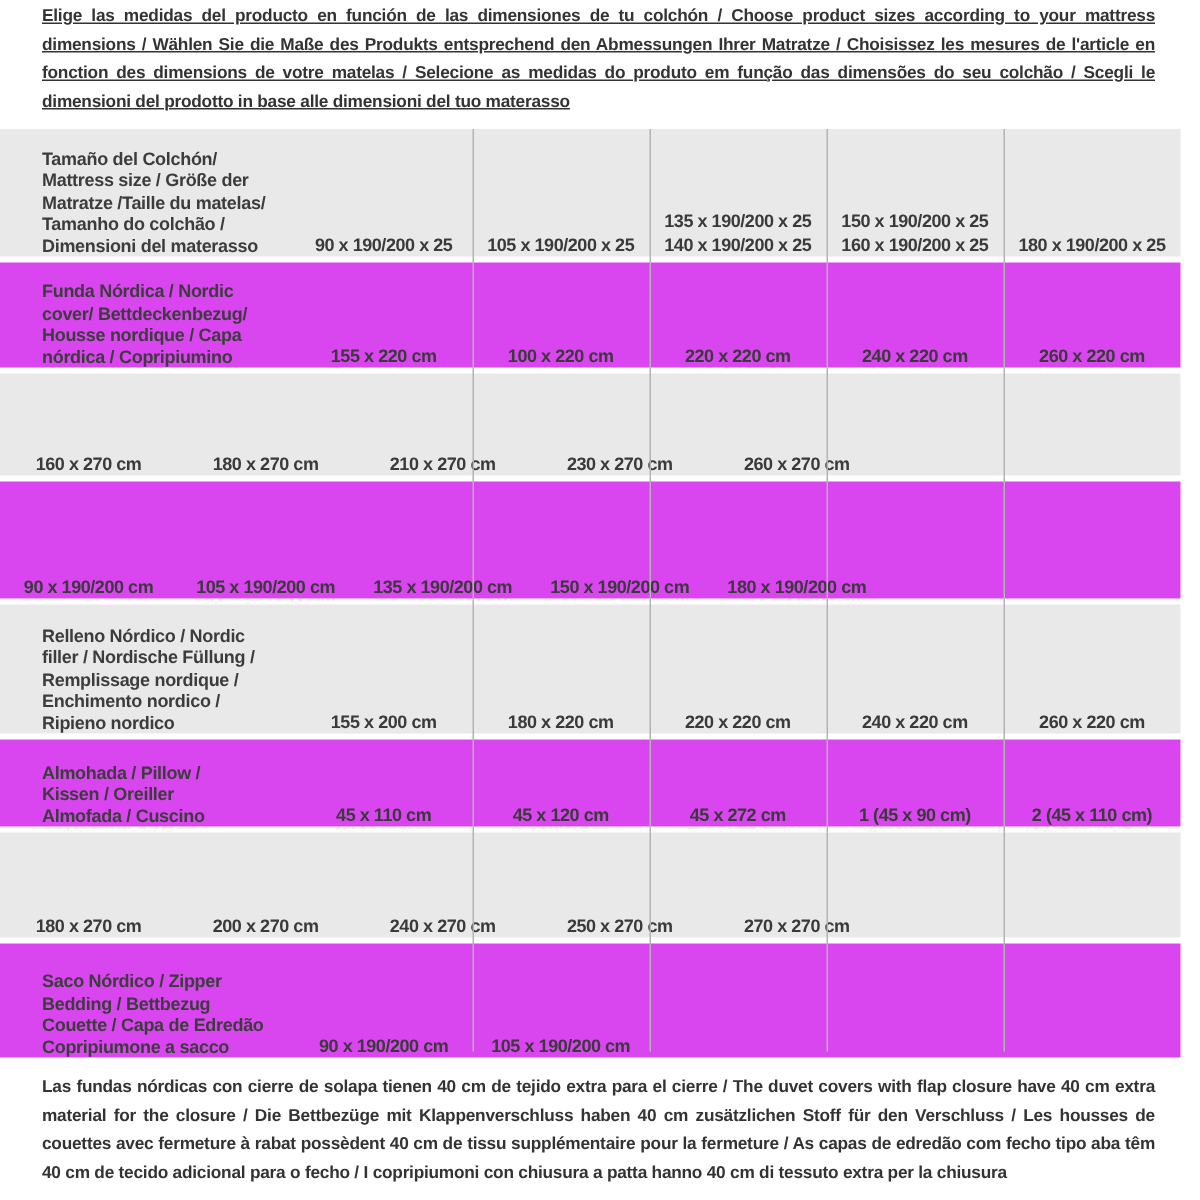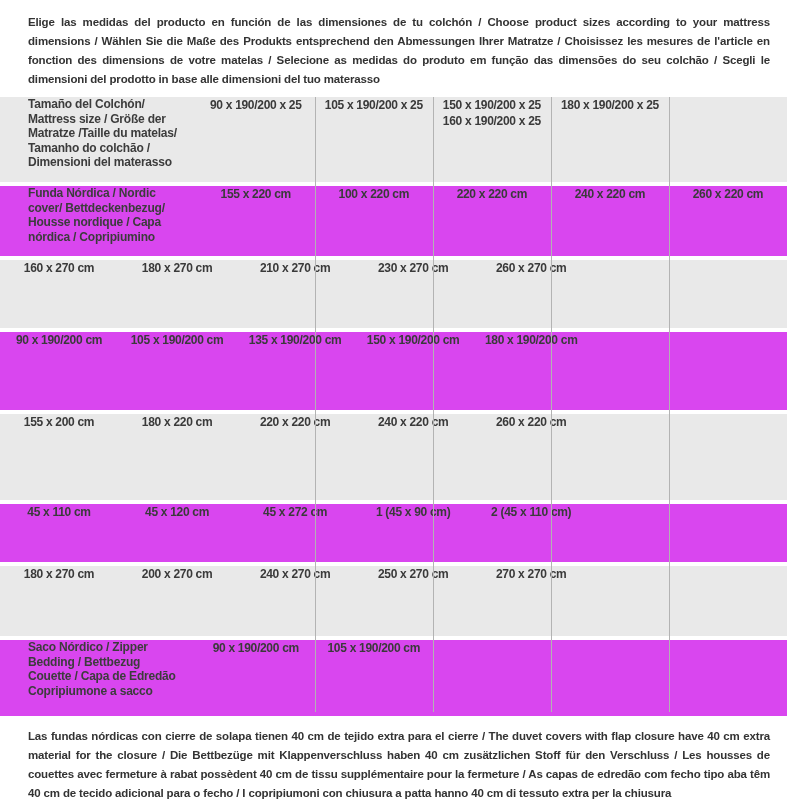--- a/index.html
+++ b/index.html
@@ -14,31 +14,31 @@
     color: #3c3c3c;
   }
   .para {
     margin: 0 30px 0 28px;
     font-size: 11.5px;
     line-height: 19px;
     text-align: justify;
     letter-spacing: -0.15px;
     color: #333333;
   }
-  .intro { padding-top: 13px; }
+  .intro { padding-top: 2px; text-decoration: underline; }
   .footnote { padding-top: 7px; }
 
   .size-table {
     position: relative;
     width: 787px;
     margin-top: 8px;
   }
   .trow {
     display: flex;
-    align-items: flex-start;
+    align-items: flex-end;
     margin-bottom: 4px;
   }
   .trow.odd  { background: #e9e9e9; }
   .trow.even { background: #d946ef; }
 
   .cell { box-sizing: border-box; }
   .cell.label {
     width: 25%;
     padding-left: 28px;
     padding-right: 6px;
@@ -72,20 +72,22 @@
 <div class="size-table">
 
   <div class="trow odd" style="min-height:85px">
     <div class="cell label">Tamaño del Colchón/
 Mattress size / Größe der
 Matratze /Taille du matelas/
 Tamanho do colchão /
 Dimensioni del materasso</div>
     <div class="cell val">90 x 190/200 x 25</div>
     <div class="cell val">105 x 190/200 x 25</div>
+    <div class="cell val">135 x 190/200 x 25
+140 x 190/200 x 25</div>
     <div class="cell val">150 x 190/200 x 25
 160 x 190/200 x 25</div>
     <div class="cell val">180 x 190/200 x 25</div>
   </div>
 
   <div class="trow even" style="min-height:70px">
     <div class="cell label">Funda Nórdica /  Nordic
 cover/ Bettdeckenbezug/
 Housse nordique  / Capa
 nórdica / Copripiumino</div>
@@ -106,28 +108,36 @@
 
   <div class="trow even" style="min-height:78px">
     <div class="cell val">90 x 190/200 cm</div>
     <div class="cell val">105 x 190/200 cm</div>
     <div class="cell val">135 x 190/200 cm</div>
     <div class="cell val">150 x 190/200 cm</div>
     <div class="cell val">180 x 190/200 cm</div>
   </div>
 
   <div class="trow odd" style="min-height:86px">
+    <div class="cell label">Relleno Nórdico / Nordic
+filler / Nordische Füllung /
+Remplissage nordique /
+Enchimento nordico /
+Ripieno nordico</div>
     <div class="cell val">155 x 200 cm</div>
     <div class="cell val">180 x 220 cm</div>
     <div class="cell val">220 x 220 cm</div>
     <div class="cell val">240 x 220 cm</div>
     <div class="cell val">260 x 220 cm</div>
   </div>
 
   <div class="trow even" style="min-height:58px">
+    <div class="cell label">Almohada  / Pillow /
+Kissen / Oreiller
+Almofada / Cuscino</div>
     <div class="cell val">45 x 110 cm</div>
     <div class="cell val">45 x 120 cm</div>
     <div class="cell val">45 x 272 cm</div>
     <div class="cell val">1 (45 x 90 cm)</div>
     <div class="cell val">2 (45 x 110 cm)</div>
   </div>
 
   <div class="trow odd" style="min-height:70px">
     <div class="cell val">180 x 270 cm</div>
     <div class="cell val">200 x 270 cm</div>

